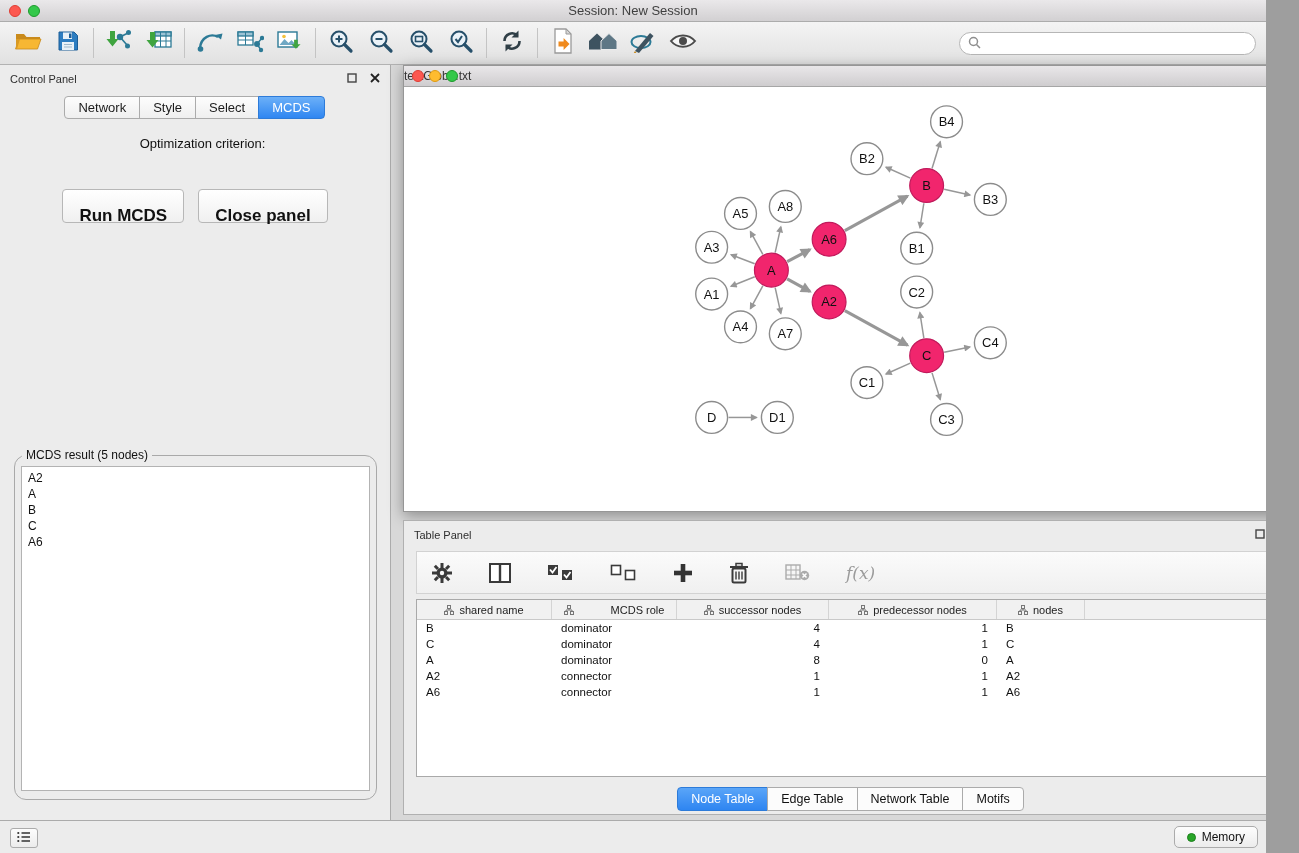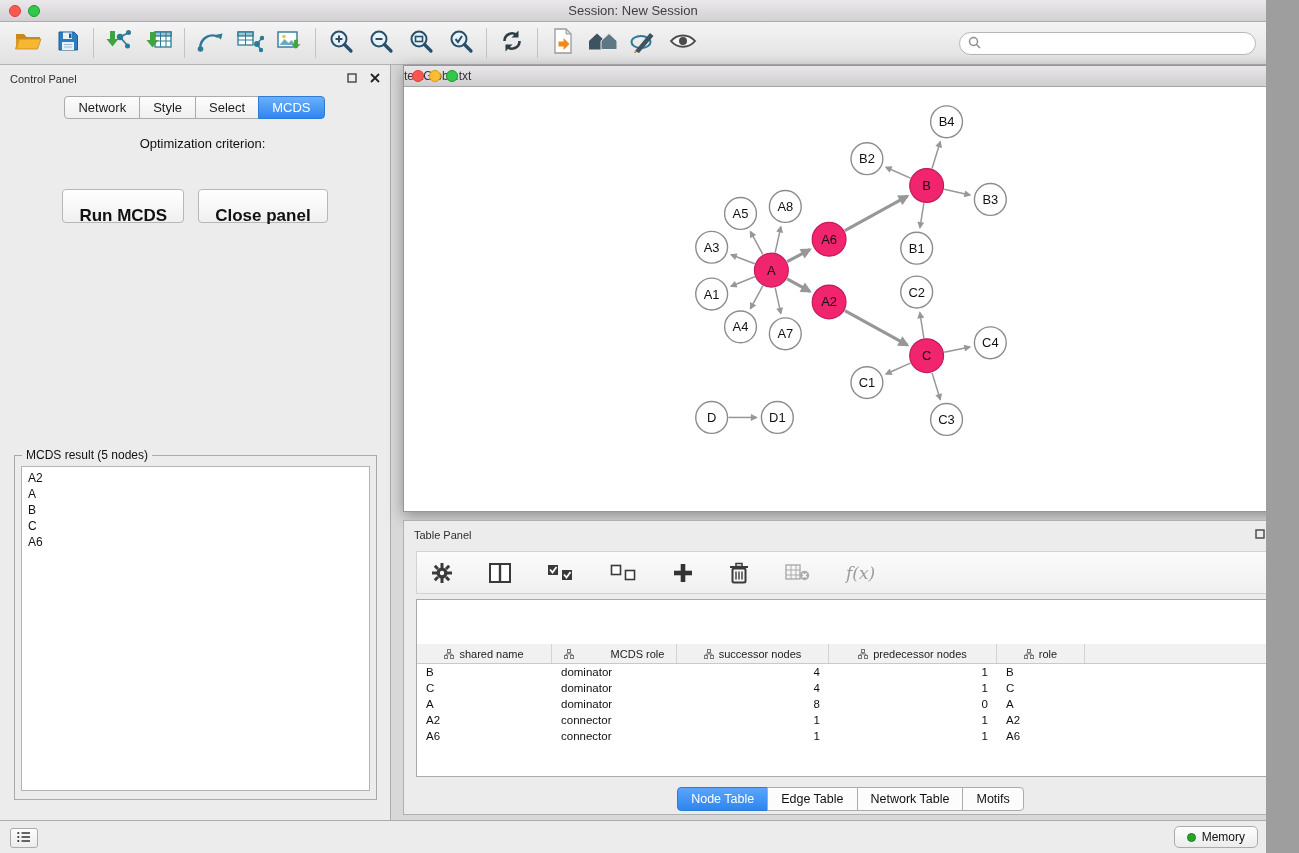--- a/index.html
+++ b/index.html
@@ -48,21 +48,21 @@
     font-size:13px; color:#111; padding-left:8px; }
   .combo-btn { position:absolute; right:2px; top:2px; bottom:2px; width:18px; border-radius:4px;
     background:linear-gradient(#82BAFA,#3A82EC); display:flex; flex-direction:column;
     align-items:center; justify-content:center; gap:2px; }
   .arr-up { width:0; height:0; border-left:3.5px solid transparent; border-right:3.5px solid transparent; border-bottom:4.5px solid #fff; }
   .arr-down { width:0; height:0; border-left:3.5px solid transparent; border-right:3.5px solid transparent; border-top:4.5px solid #fff; }
   .cp-buttons { position:absolute; top:124px; width:100%; display:flex; justify-content:center; gap:14px; }
   .cp-btn { height:23px; padding:16px 16px; border:1px solid #B7B7B7; border-radius:4px;
     background:linear-gradient(#FFFFFF,#F0F0F0); font-size:17px; color:#111; font-family:inherit;font-weight:bold; }
   .result-group { position:absolute; left:14px; top:390px; width:363px; height:345px;
-    border:1px solid #A9A9A9; border-radius:0; }
+    border:1px solid #A9A9A9; border-radius:12px; }
   .result-legend { position:absolute; top:-8px; left:7px; background:#ECECEC; padding:0 4px; font-size:12px; color:#111; }
   .result-list { position:absolute; left:6px; right:6px; top:10px; bottom:8px; background:#fff;
     border:1px solid #B3B3B3; padding:3px 6px; font-size:12px; overflow:auto; }
   .result-item { line-height:16px; color:#111; }
 
   
   .network-window { position:absolute; left:403px; top:0; width:896px; height:447px;
     background:#fff; border:1px solid #969696; box-shadow:0 4px 14px rgba(0,0,0,0.35); }
   .nw-titlebar { position:relative; height:21px; background:linear-gradient(#E9E7E9,#CFCDCF);
     border-bottom:1px solid #A6A6A6; text-align:left; font-size:12px; line-height:20px; color:#333; }
@@ -75,21 +75,21 @@
   
   .table-panel { position:absolute; left:403px; top:455px; width:896px; height:295px;
     background:#ECECEC; border:1px solid #B0B0B0; }
   .tp-toolbar { position:absolute; top:30px; left:12px; right:12px; height:43px;
     background:linear-gradient(#FBFBFB,#F0F0F0); border:1px solid #D2D2D2;
     display:flex; align-items:center; gap:36px; padding:0 14px; }
   .tp-icon { display:flex; align-items:center; justify-content:center; }
   .fx { font-family:"DejaVu Serif", serif; font-style:italic; font-size:17px; color:#9B9B9B; }
   .tp-table { position:absolute; left:12px; top:78px; width:872px; height:178px;
     background:#fff; border:1px solid #A9A9A9; overflow:hidden; }
-  .table-header-row { display:flex; height:20px; background:#F1F1F1; border-bottom:1px solid #C9C9C9;margin-top:44px; }
+  .table-header-row { display:flex; height:20px; background:#F1F1F1; border-bottom:1px solid #C9C9C9; }
   .th { display:flex; align-items:center; justify-content:center; gap:5px;
     border-right:1px solid #D4D4D4; color:#222; font-size:11px; }
   .c0{width:135px;} .c1{width:125px;gap:37px;} .c2{width:152px;} .c3{width:168px;} .c4{width:88px;}
   .cf{flex:1; border-right:none;}
   .tr { display:flex; height:16px; align-items:center; font-size:11.5px; color:#111; }
   .td { padding:0 9px; overflow:hidden; white-space:nowrap; }
   .td.num { text-align:right; }
   .tp-tabs { position:absolute; top:266px; width:100%; display:flex; justify-content:center; }
   .tp-tab { border:1px solid #ABABAB; margin-left:-1px; padding:4px 13px; font-size:12.5px;
     background:#FCFCFC; color:#111; }
@@ -547,21 +547,21 @@
               </svg>
               <span>predecessor nodes</span>
             </div>
             <div class="th c4">
               <svg width="10" height="10" viewBox="0 0 10 10">
                 <rect x="3.5" y="0.5" width="3" height="3" fill="none" stroke="#777"></rect>
                 <rect x="0.5" y="6.5" width="3" height="3" fill="none" stroke="#777"></rect>
                 <rect x="6.5" y="6.5" width="3" height="3" fill="none" stroke="#777"></rect>
                 <path d="M5 3.5 V5 M2 6.5 V5 H8 V6.5" stroke="#777" fill="none"></path>
               </svg>
-              <span>role</span>
+              <span>nodes</span>
             </div>
             <div class="th cf"></div>
           </div>
         <div>
             <div class="tr">
               <div class="td c0">B</div>
               <div class="td c1">dominator</div>
               <div class="td c2 num">4</div>
               <div class="td c3 num">1</div>
               <div class="td c4">B</div>

